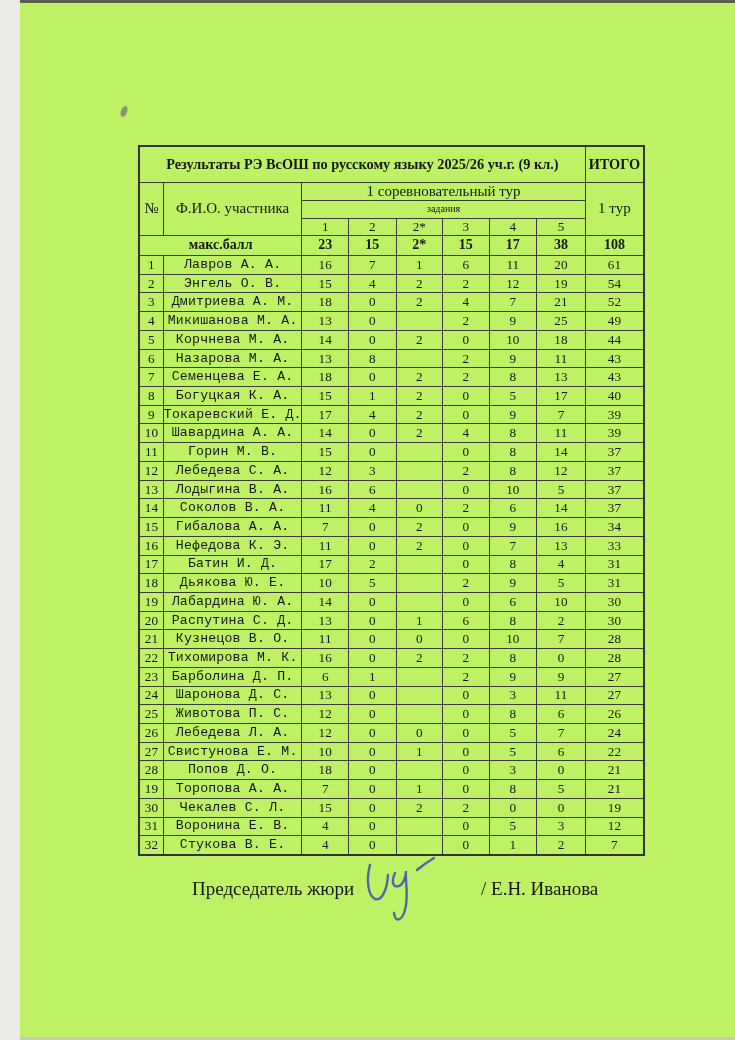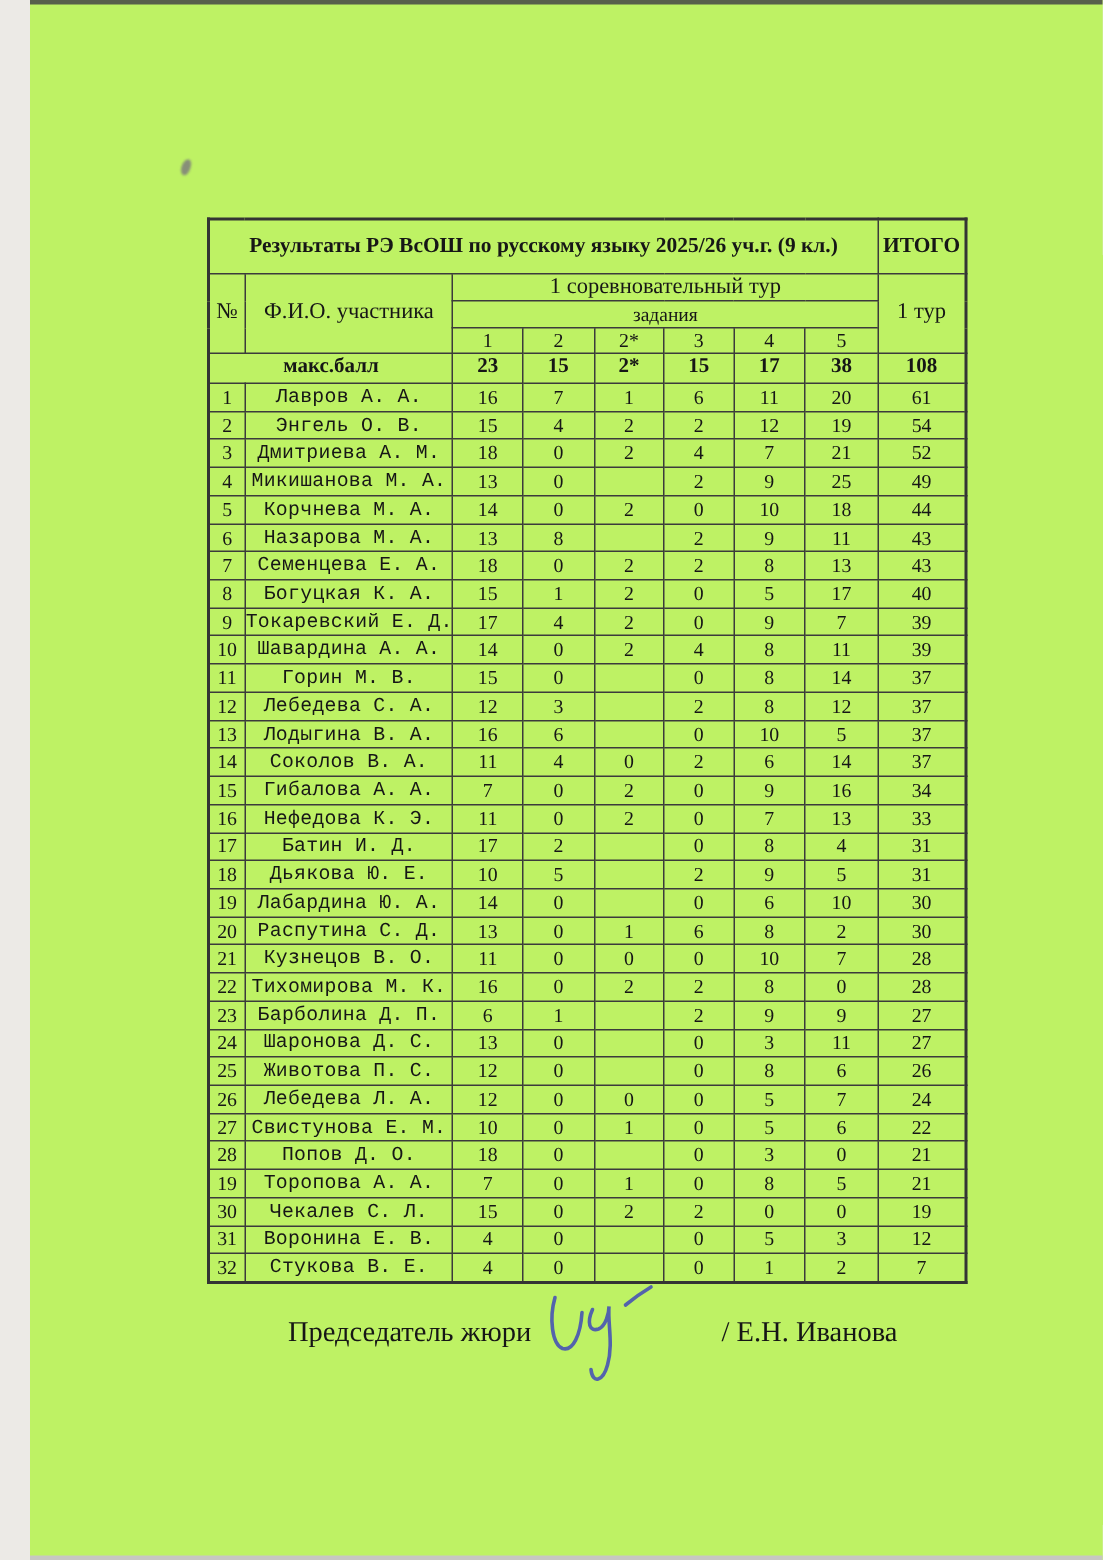--- a/index.html
+++ b/index.html
@@ -72,21 +72,21 @@
   }
   table.results {
     border: 2.4px solid #343434;
   }
   tr.title-row th {
     height: 35px;
     font-weight: bold;
     font-size: 14.3px;
   }
   tr.tour-row th { height: 17px; font-size: 15px; }
-  tr.tasks-row th { height: 17px; font-size: 13px; }
+  tr.tasks-row th { height: 17px; font-size: 10px; }
   tr.nums-row th { height: 16px; font-size: 13.2px; }
   th.cell-num, th.cell-fio { font-size: 13.2px; font-weight: normal; }
   th.cell-tour1 { font-weight: bold; font-size: 13.8px; }
   tr.max-row td {
     height: 19px;
     font-weight: bold;
     font-size: 14px;
   }
   tbody.data tr { height: 18.72px; }
   tbody.data td.name { letter-spacing: 0.2px; font-family: Liberation Mono, monospace; }

